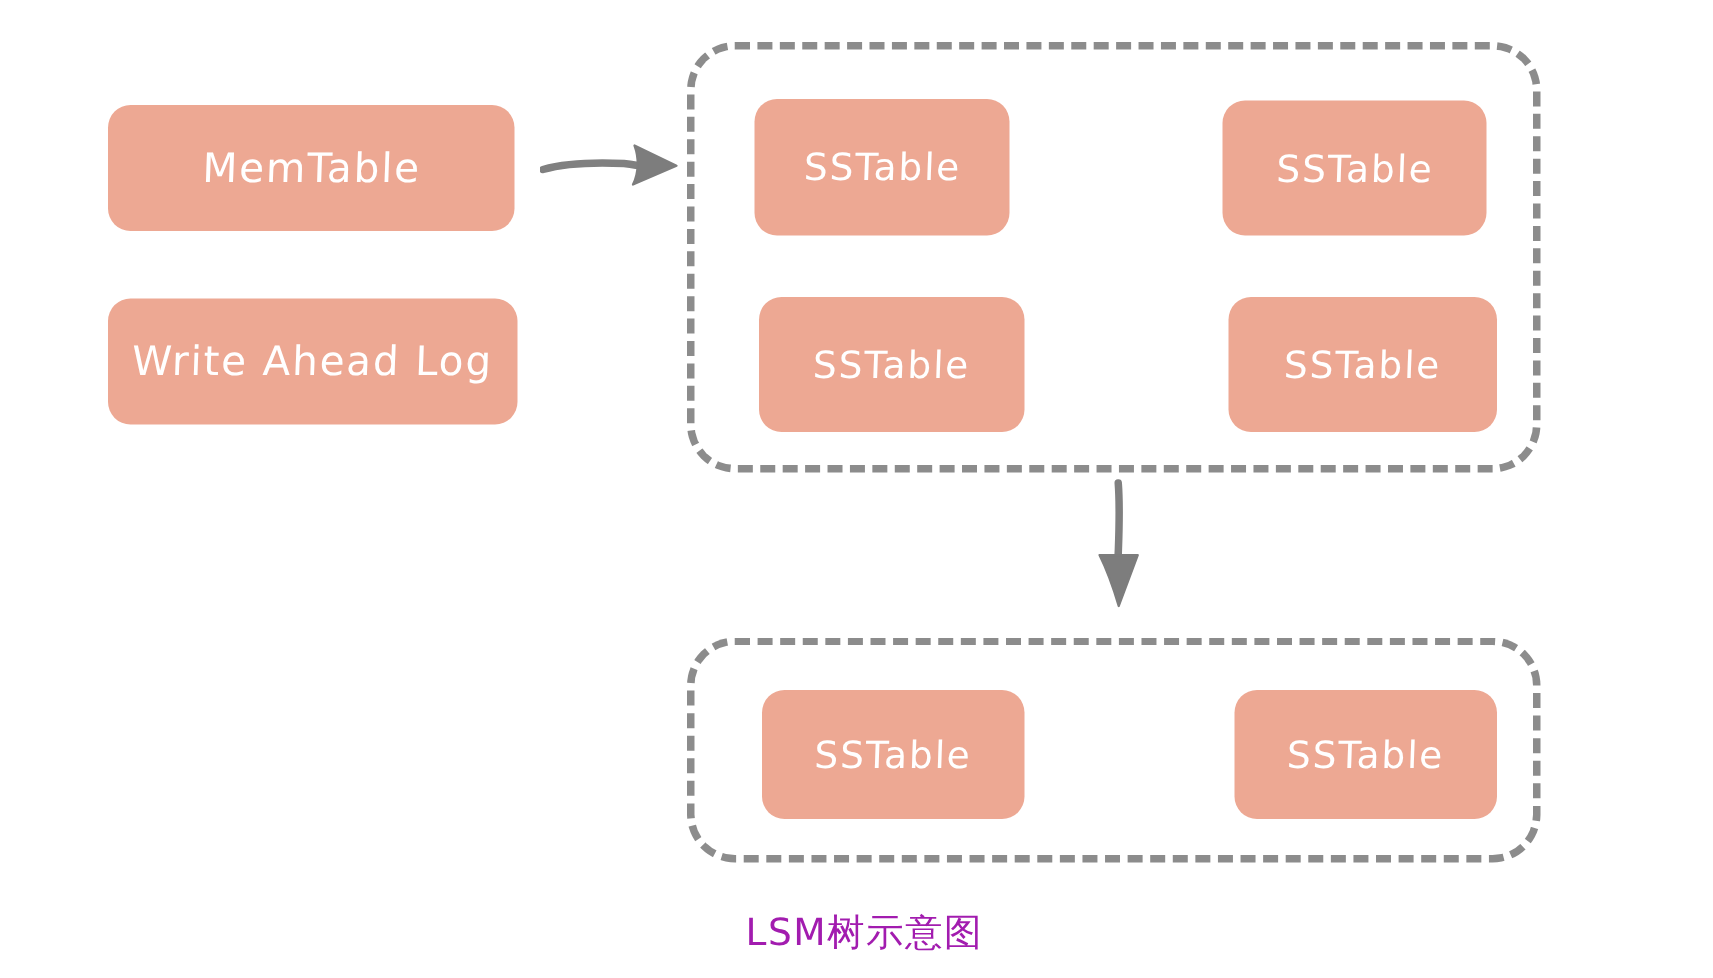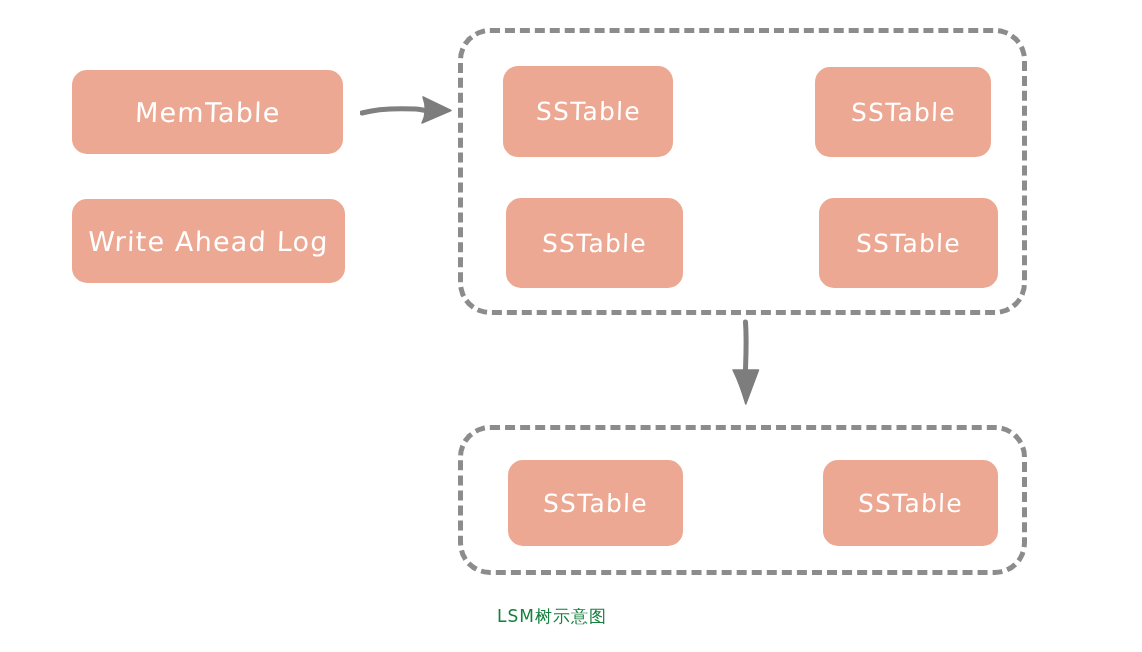--- a/index.html
+++ b/index.html
@@ -51,23 +51,23 @@
 
   
   .arrow {
     position: absolute;
     pointer-events: none;
   }
 
   
   .caption {
     position: absolute;
-    color: #15803d;
+    color: #a21caf;
     font-family: "DejaVu Sans", sans-serif;
-    font-size: 17px;
+    font-size: 25px;
     letter-spacing: 1px;
     white-space: nowrap;
   }
 </style>
 </head>
 <body>
 
 <div id="canvas">
 
   <div class="node wide" style="left:72px; top:70px; width:271px; height:84px;">

